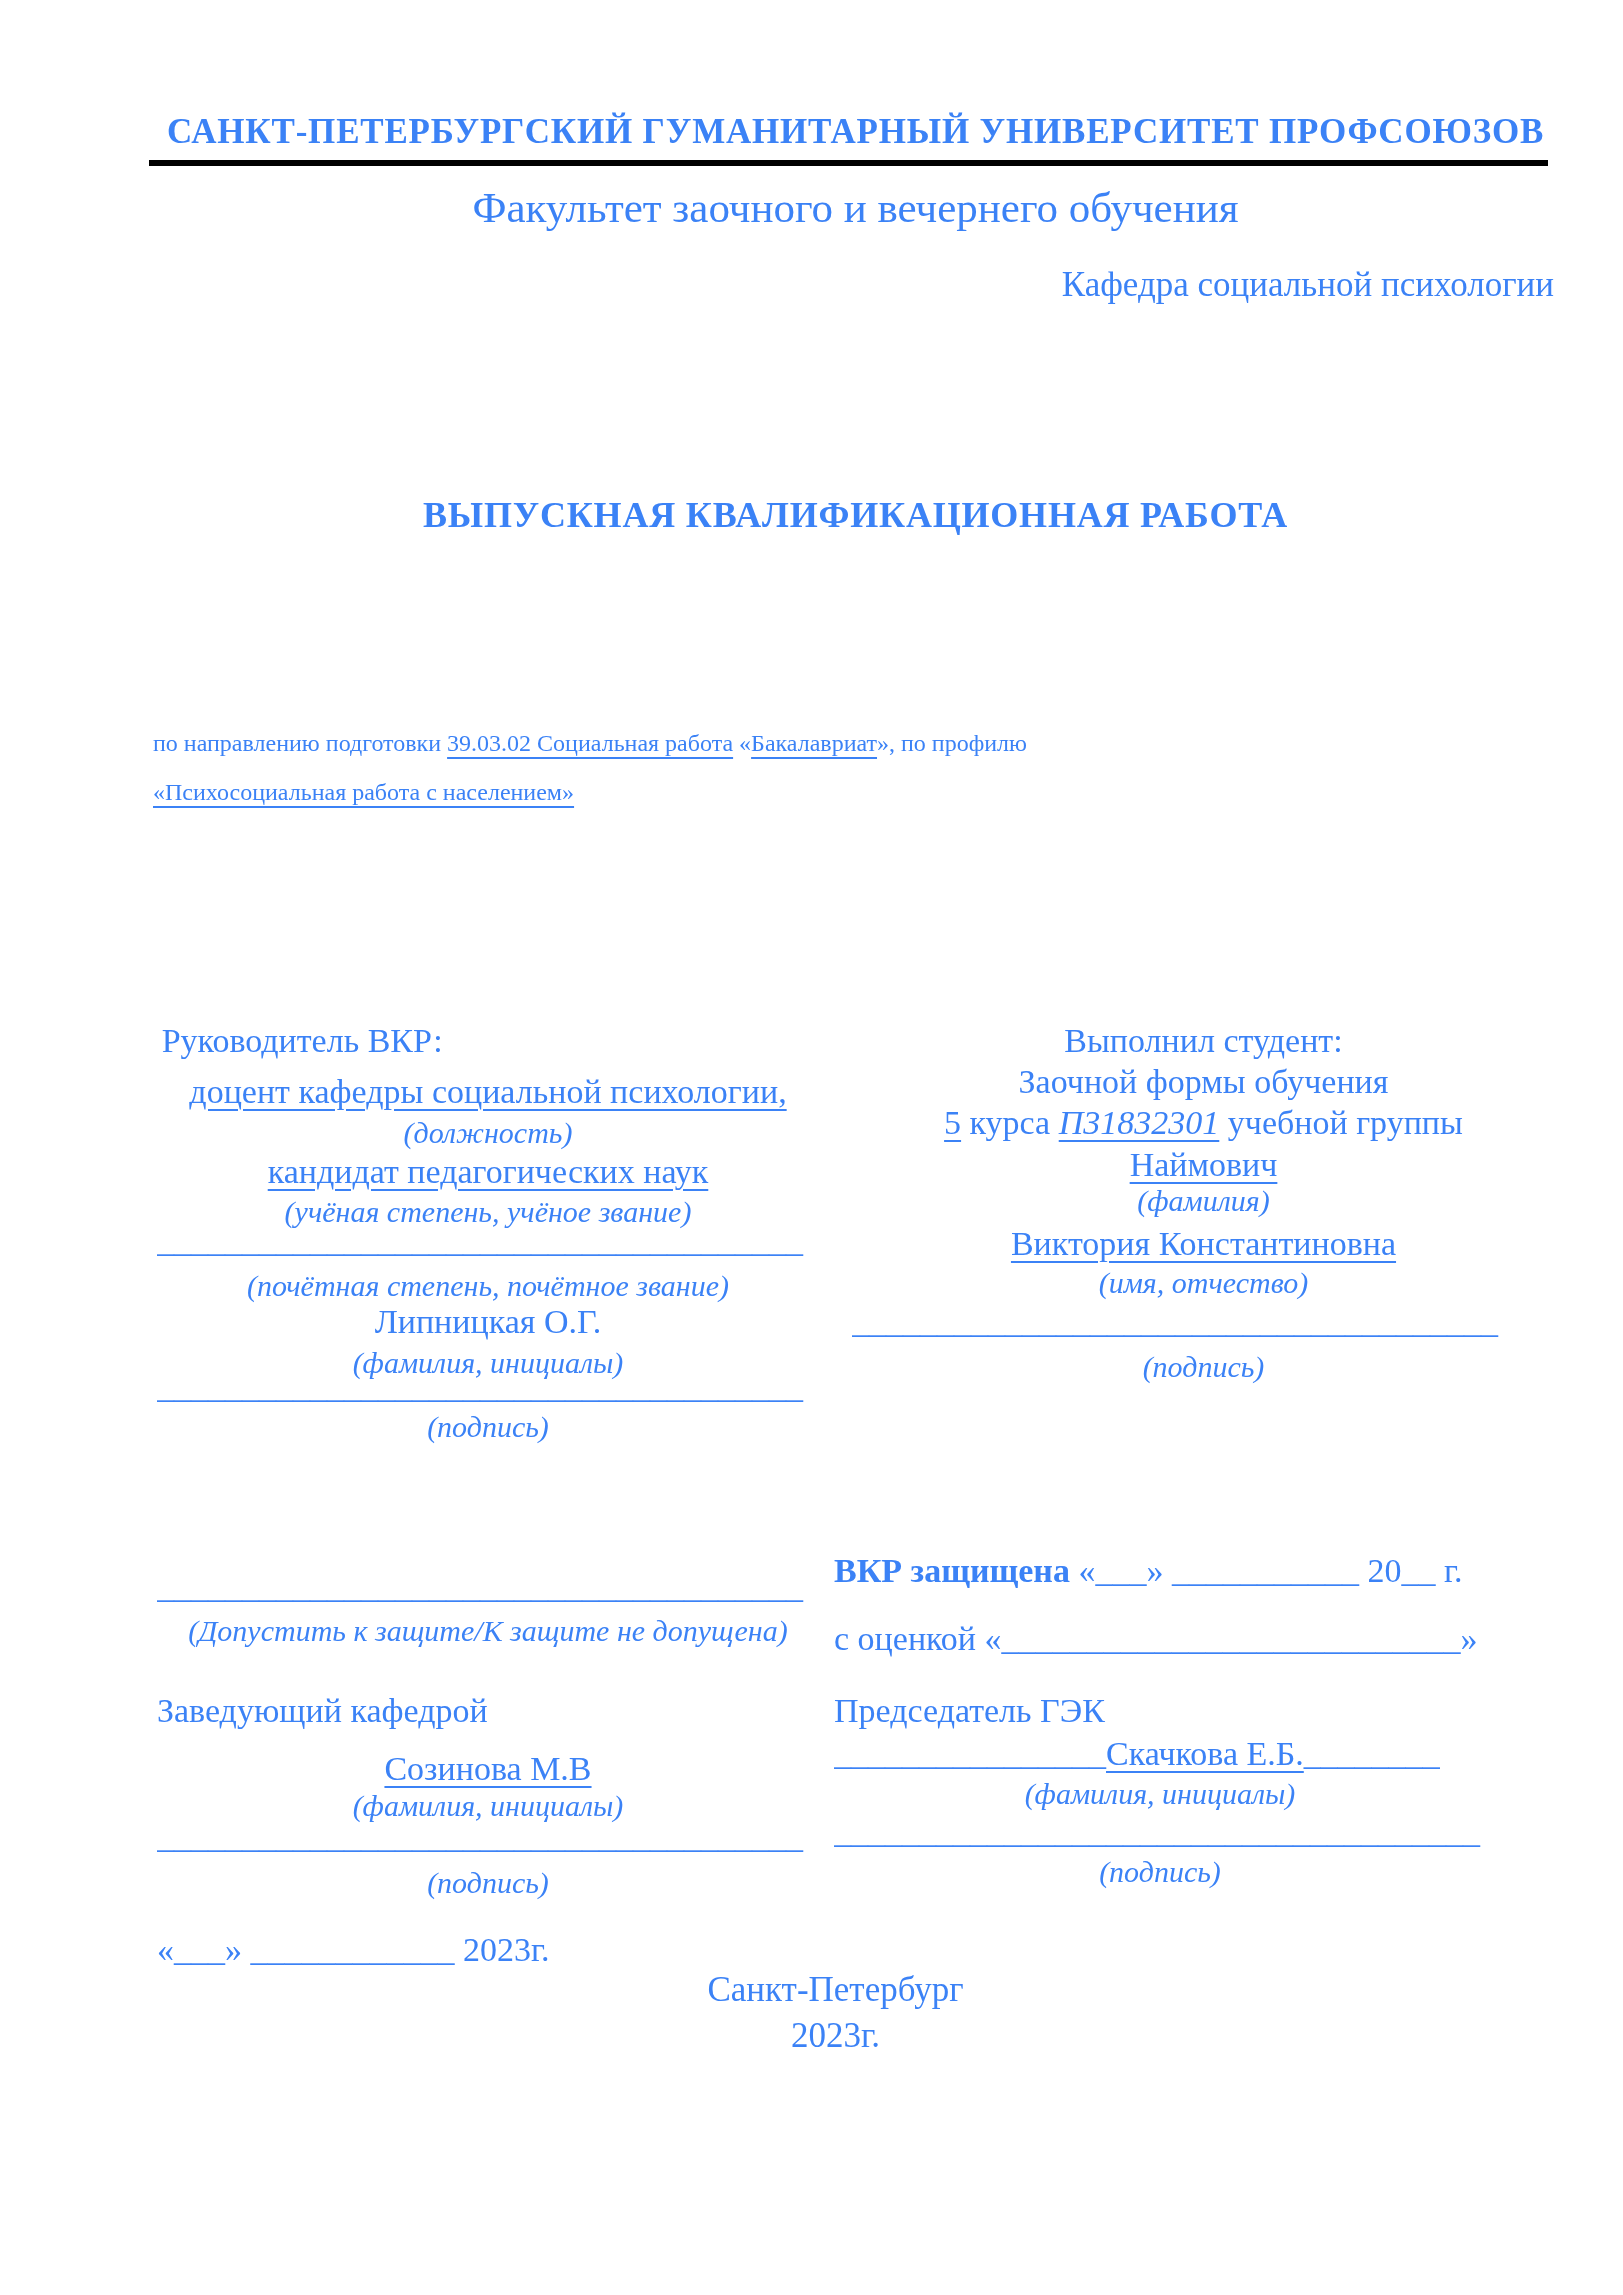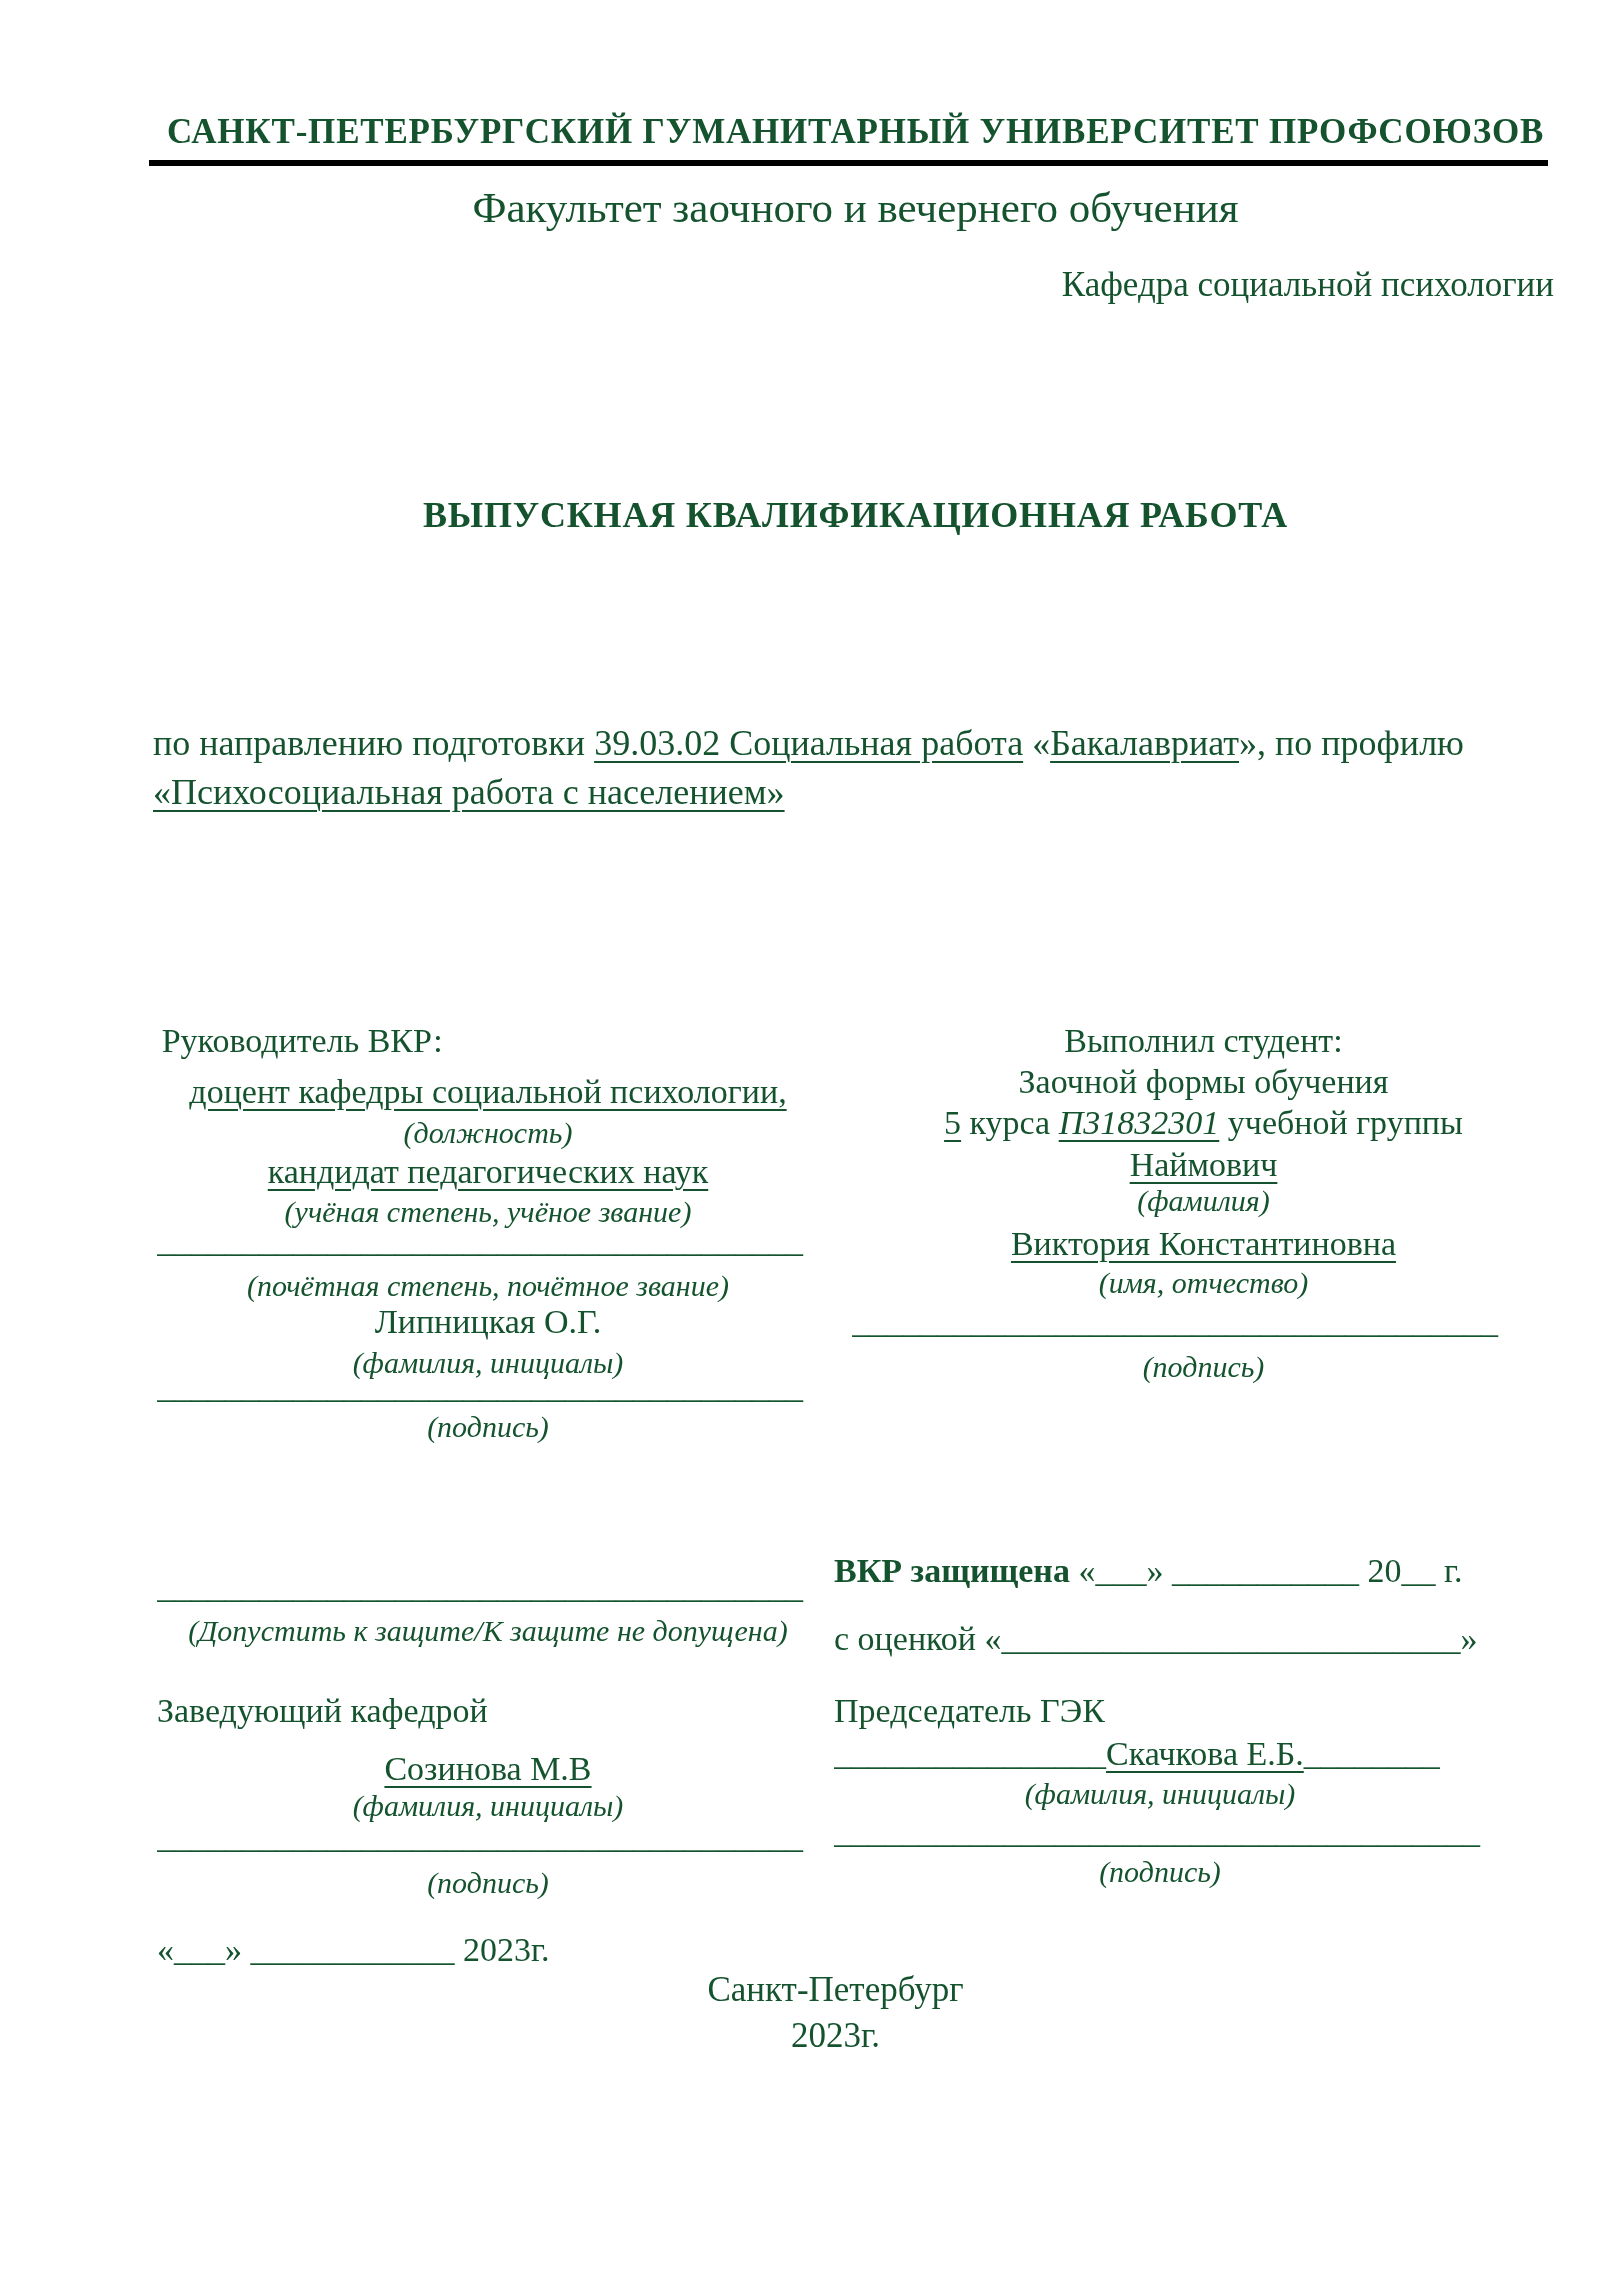--- a/index.html
+++ b/index.html
@@ -2,21 +2,21 @@
 <html style="font-size:12.6px"><head>
 <meta charset="utf-8">
 <style>
   html,body{margin:0;padding:0;background:#ffffff;}
   .page{
     position:relative;
     width:1623px;
     height:2295px;
     background:#ffffff;
     font-family:"Liberation Serif","DejaVu Serif",serif;
-    color:#14532d;
+    color:#3b82f6;
     overflow:hidden;
   }
   .abs{position:absolute;}
   .center{text-align:center;}
   .right{text-align:right;}
   .bold{font-weight:bold;}
   .it{font-style:italic;}
   .u{
     text-decoration:underline;
     text-decoration-thickness:2.4px;
@@ -24,21 +24,21 @@
   }
   .body-txt{font-size:34px;line-height:39px;}
   .cap{font-size:30px;line-height:35px;font-style:italic;}
   #univ{top:111px;left:157px;width:1397px;font-size:35px;font-weight:bold;letter-spacing:0.8px;line-height:41px;}
   #rule{top:160px;left:149px;width:1399px;height:5.5px;background:#000;}
   #faculty{top:187px;left:157px;width:1397px;font-size:43px;line-height:41px;}
   #dept{top:264px;left:157px;width:1397px;font-size:35px;line-height:41px;}
   #worktype{top:493px;left:157px;width:1397px;font-size:36px;font-weight:bold;line-height:44px;letter-spacing:0.8px;}
   #title{top:578px;left:157px;width:1397px;font-size:42px;font-weight:bold;font-style:italic;line-height:61px;}
   #title .u{text-decoration-thickness:3.9px;text-underline-offset:7px;}
-  #direction{top:719px;left:153px;width:1405px;font-size:36px;line-height:49px;}
+  #direction{top:719px;left:153px;width:1405px;font-size:24px;line-height:49px;}
   #direction .u{text-decoration-thickness:2.4px;text-underline-offset:6.3px;}
   .col{position:absolute;}
   #supervisor-col{top:991px;left:157px;width:662px;}
   #student-col{top:991px;left:852px;width:703px;}
   #admission-col{top:1543px;left:157px;width:662px;}
   #defense-col{top:1507px;left:834px;width:652px;}
   .col > div{position:absolute;width:100%;margin-top:24px;}
   
   .sv-label{top:6.3px;left:4.7px;text-align:left;}
   .sv-position{top:57px;text-align:center;}

